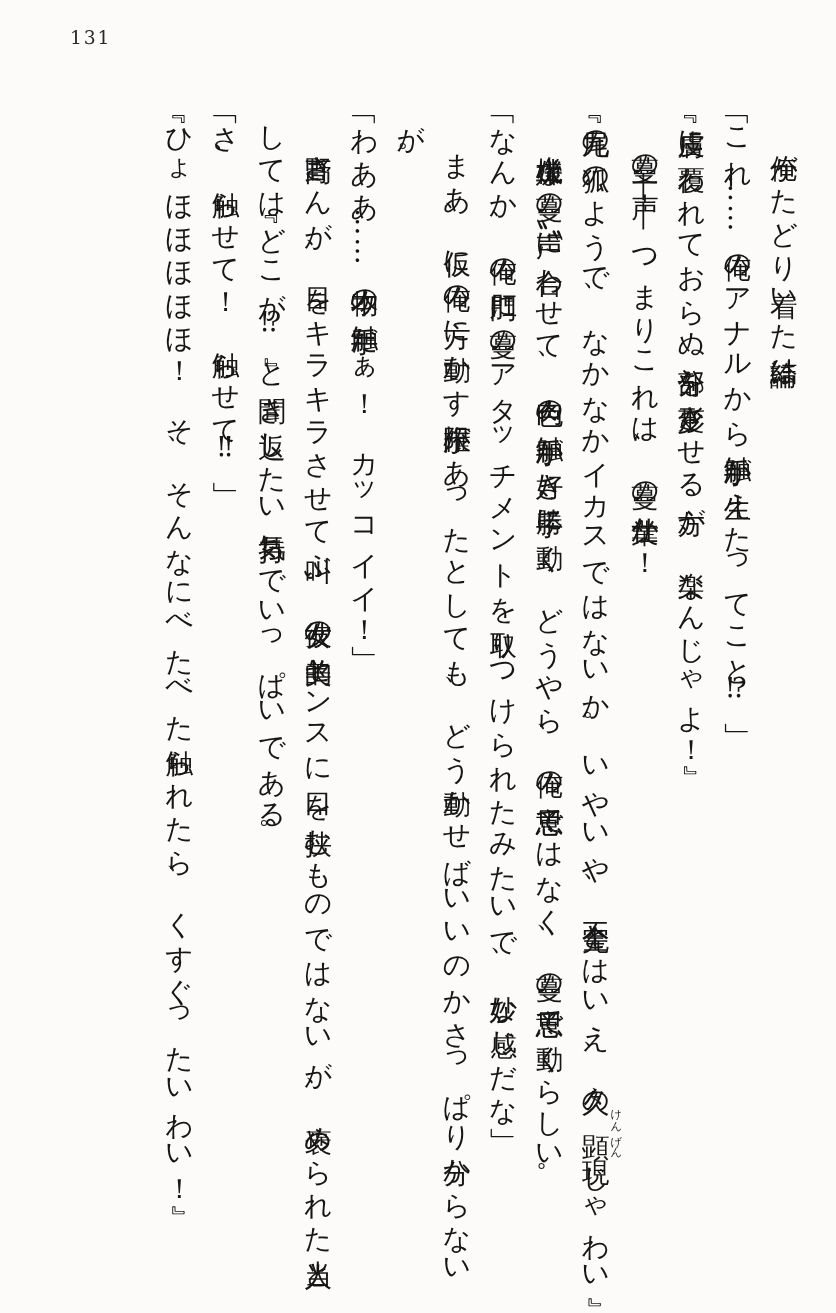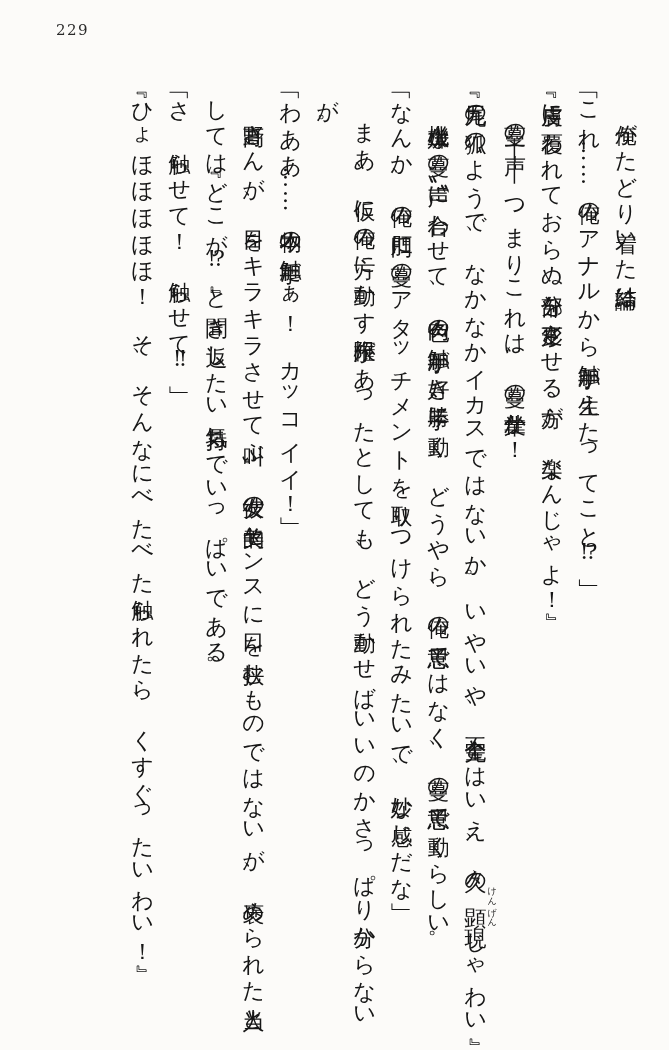--- a/index.html
+++ b/index.html
@@ -23,21 +23,21 @@
   }
   .text-block p{margin:0;padding:0;}
   .text-block p.indent{text-indent:1em;}
   ruby{ruby-position:over;}
   rt{font-size:9px;letter-spacing:0;color:#222;}
 </style>
 </head>
 <body>
 
 <div class="page">
-  <div class="page-number">229</div>
+  <div class="page-number">131</div>
   <div class="text-block" id="text-block">
       <p class="indent">俺がたどり着いた結論は。</p>
       <p>「これ……俺のアナルから触手が生えたってこと⁉」</p>
       <p>『皮膚に覆われておらぬ部分を変形させる方が、楽なんじゃよ！』</p>
       <p class="indent">蔓の一声――つまりこれは、蔓の仕業か！</p>
       <p>『九尾の狐のようで、なかなかイカスではないか。いやいや、不完全とはいえ、久々の<ruby>顕<rt>けん</rt></ruby><ruby>現<rt>げん</rt></ruby>じゃわい』</p>
       <p class="indent">上機嫌な蔓の〝声〟に合わせて、肉色の触手が好き勝手に動く。どうやら、俺の意思ではなく、蔓の意思で動くらしい。</p>
       <p>「なんか、俺の肛門に蔓のアタッチメントを取りつけられたみたいで、妙な感じだな」</p>
       <p class="indent">まあ、仮に俺の方に動かす権限があったとしても、どう動かせばいいのかさっぱり分からないが。</p>
       <p>「わああ……本物の触手だぁ！　カッコイイ！」</p>

